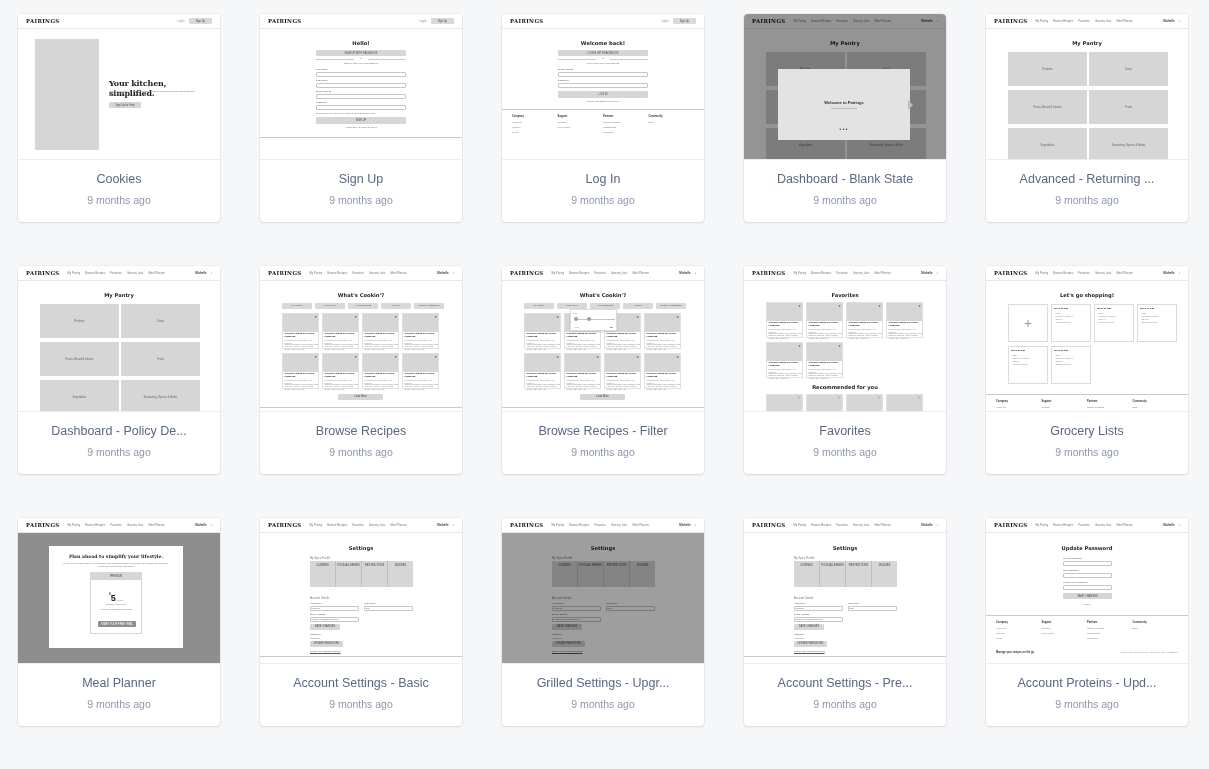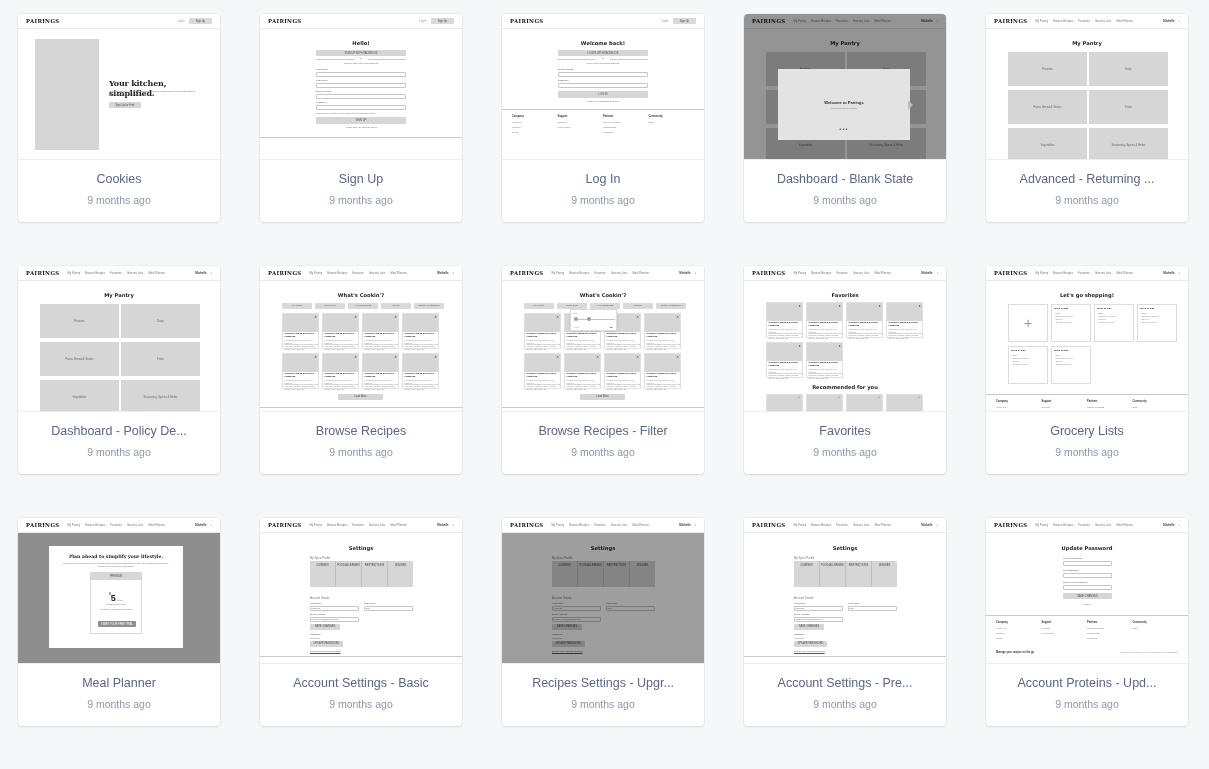--- a/index.html
+++ b/index.html
@@ -876,21 +876,21 @@
         <div class="txt" style="left:51.5px;top:99.5px;font-size:2.2px;">michelle.chu@pairings.com</div>
         <div class="btn" style="left:50px;top:106px;width:30px;height:5.5px;">SAVE CHANGES</div>
         <div class="lbl" style="left:50px;top:115px;">Password</div>
         <div class="txt" style="left:50px;top:118.5px;">••••••••••••</div>
         <div class="btn" style="left:50px;top:123px;width:33px;height:5.5px;">UPDATE PASSWORD</div>
         <div class="lbl" style="left:50px;top:132px;text-decoration:underline;">Delete your Pairings account</div>
         <div style="position:absolute;left:0;right:0;top:15px;bottom:0;background:rgba(0,0,0,.38);"></div>
       </div>
     </div>
     <div class="caption">
-      <div class="title">Recipes Settings - Upgr...</div>
+      <div class="title">Grilled Settings - Upgr...</div>
       <div class="time">9 months ago</div>
     </div>
   </div>
 
   <div class="card">
     <div class="thumb">
       <div class="wf">
         <div class="navbar">
           <div class="logo">PAIRINGS</div>
           <div class="navlinks">

